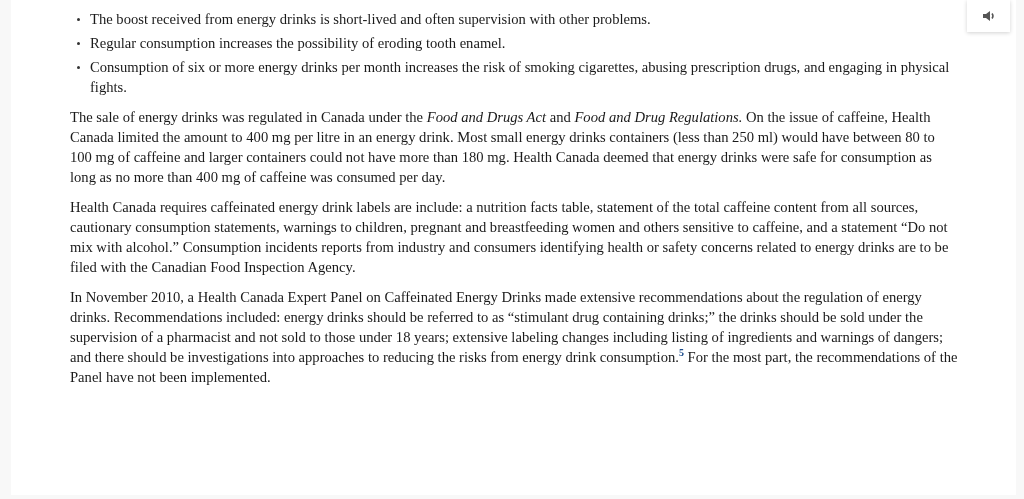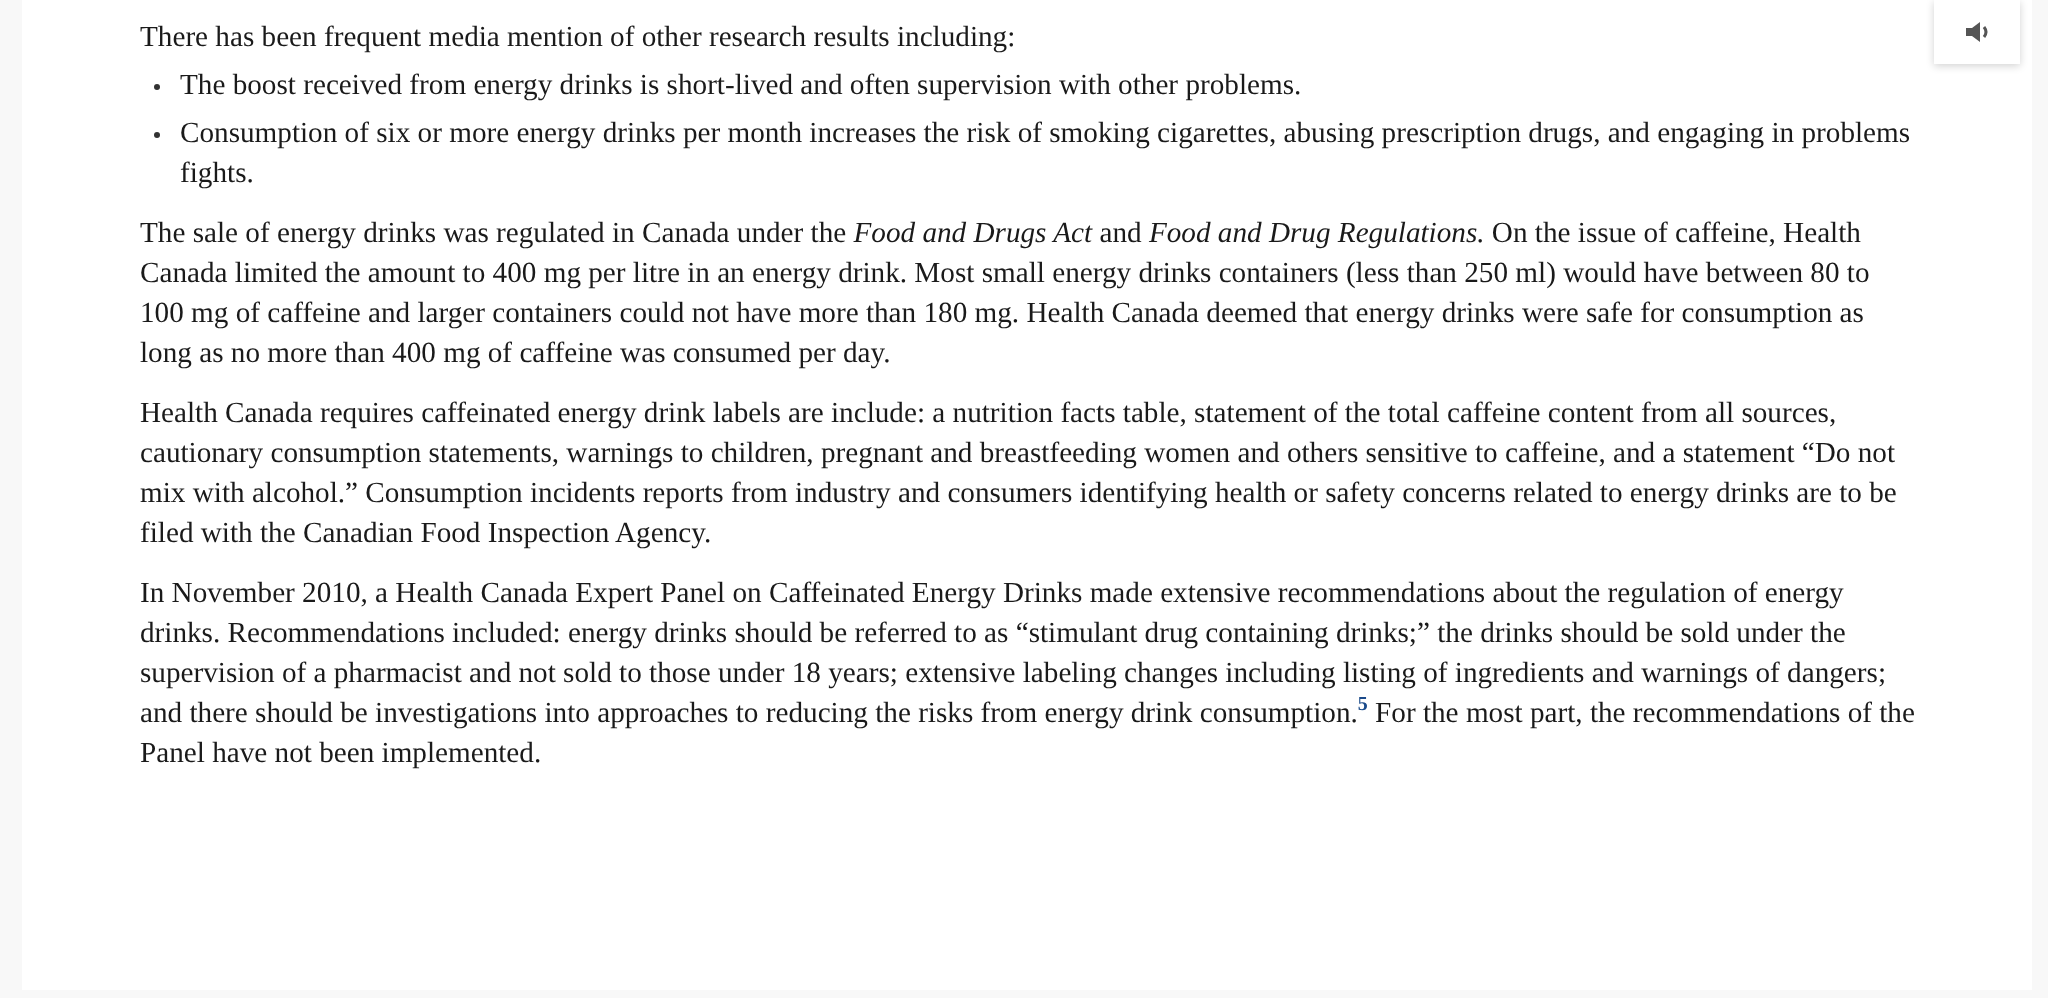--- a/index.html
+++ b/index.html
@@ -83,25 +83,25 @@
 <div class="page">
 
   <div class="audio-btn">
     <svg width="14" height="12" viewBox="0 0 14 12">
       <path d="M1 4 H4 L8 1 V11 L4 8 H1 Z" fill="#555555"></path>
       <path d="M10 3.5 Q12 6 10 8.5" stroke="#555555" stroke-width="1.5" fill="none"></path>
     </svg>
   </div>
 
   <div class="content">
-    <p class="intro">There has been frequent media mention of other research results including:</p>
 
     <ul>
       <li>The boost received from energy drinks is short-lived and often supervision with other problems.</li>
-      <li>Consumption of six or more energy drinks per month increases the risk of smoking cigarettes, abusing prescription drugs, and engaging in problems fights.</li>
+      <li>Regular consumption increases the possibility of eroding tooth enamel.</li>
+      <li>Consumption of six or more energy drinks per month increases the risk of smoking cigarettes, abusing prescription drugs, and engaging in physical fights.</li>
     </ul>
 
     <p><span>The sale of energy drinks was regulated in Canada under the </span><em>Food and Drugs Act</em><span> and </span><em>Food and Drug Regulations.</em><span> On the issue of caffeine, Health Canada limited the amount to 400 mg per litre in an energy drink. Most small energy drinks containers (less than 250 ml) would have between 80 to 100 mg of caffeine and larger containers could not have more than 180 mg. Health Canada deemed that energy drinks were safe for consumption as long as no more than 400 mg of caffeine was consumed per day.</span></p>
 
     <p>Health Canada requires caffeinated energy drink labels are include: a nutrition facts table, statement of the total caffeine content from all sources, cautionary consumption statements, warnings to children, pregnant and breastfeeding women and others sensitive to caffeine, and a statement “Do not mix with alcohol.” Consumption incidents reports from industry and consumers identifying health or safety concerns related to energy drinks are to be filed with the Canadian Food Inspection Agency.</p>
 
     <p><span>In November 2010, a Health Canada Expert Panel on Caffeinated Energy Drinks made extensive recommendations about the regulation of energy drinks. Recommendations included: energy drinks should be referred to as “stimulant drug containing drinks;” the drinks should be sold under the supervision of a pharmacist and not sold to those under 18 years; extensive labeling changes including listing of ingredients and warnings of dangers; and there should be investigations into approaches to reducing the risks from energy drink consumption.</span><sup class="fn">5</sup><span> For the most part, the recommendations of the Panel have not been implemented.</span></p>
   </div>
 </div>
 

